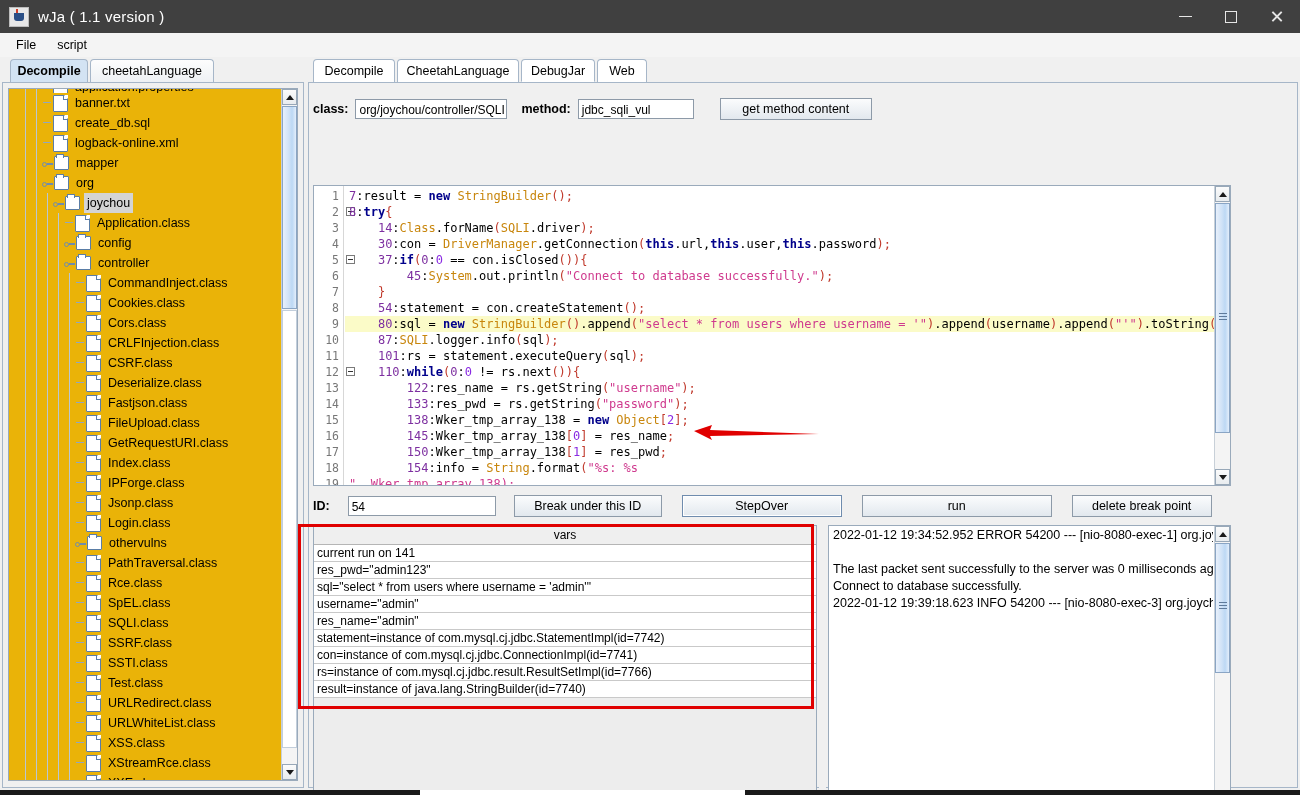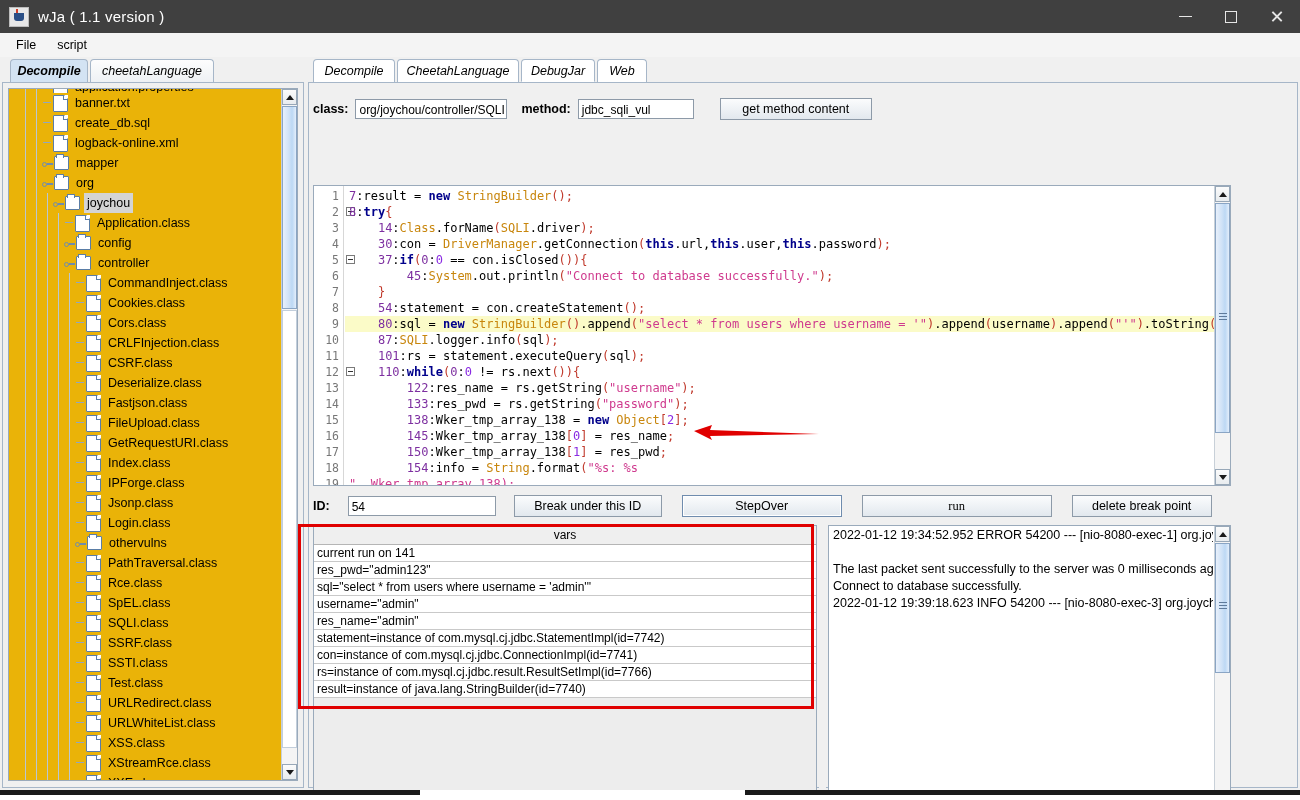--- a/index.html
+++ b/index.html
@@ -74,21 +74,21 @@
   
   .left-panel {
     position: absolute; left: 2px; top: 2px; width: 302px; height: 729px;
   }
   
   .right-panel {
     position: absolute; left: 308px; top: 2px; width: 990px; height: 729px;
   }
 
   
-  .tabstrip { position: relative; height: 24px; font-style: italic; }
+  .tabstrip { position: relative; height: 24px; }
   .tab {
     position: absolute; top: 0; height: 23px;
     box-sizing: border-box;
     border: 1px solid #a6b6c8;
     border-bottom: none;
     border-radius: 4px 4px 0 0;
     background: linear-gradient(#fdfdfd, #eef1f4);
     font-size: 12.5px;
     display: flex; align-items: center; justify-content: center;
     color: #000;
@@ -856,21 +856,21 @@
 
     <svg class="arrow-ann" viewBox="0 0 125 22">
       <polygon points="0,8 18,2 16,7 125,11 16,13 18,17" fill="#e00000"></polygon>
     </svg>
 
     <div class="ctl-row">
       <span class="tb-label" style="margin-right:18px;">ID:</span>
       <div class="tb-input" style="width:148px; margin-right:18px;">54</div>
       <div class="btn" style="width:148px; margin-right:20px;">Break under this ID</div>
       <div class="btn focused" style="width:160px; margin-right:20px;">StepOver</div>
-      <div class="btn" style="width:190px; margin-right:20px;font-family:Liberation Serif, serif;">run</div>
+      <div class="btn" style="width:190px; margin-right:20px;">run</div>
       <div class="btn" style="width:140px;">delete break point</div>
     </div>
 
     <div class="vars-outer">
       <div class="vars-header">vars</div>
       <div class="vars-list" id="vars-host">
           <div class="vrow">current run on 141</div>
           <div class="vrow">res_pwd="admin123"</div>
           <div class="vrow">sql="select * from users where username = 'admin'"</div>
           <div class="vrow">username="admin"</div>

